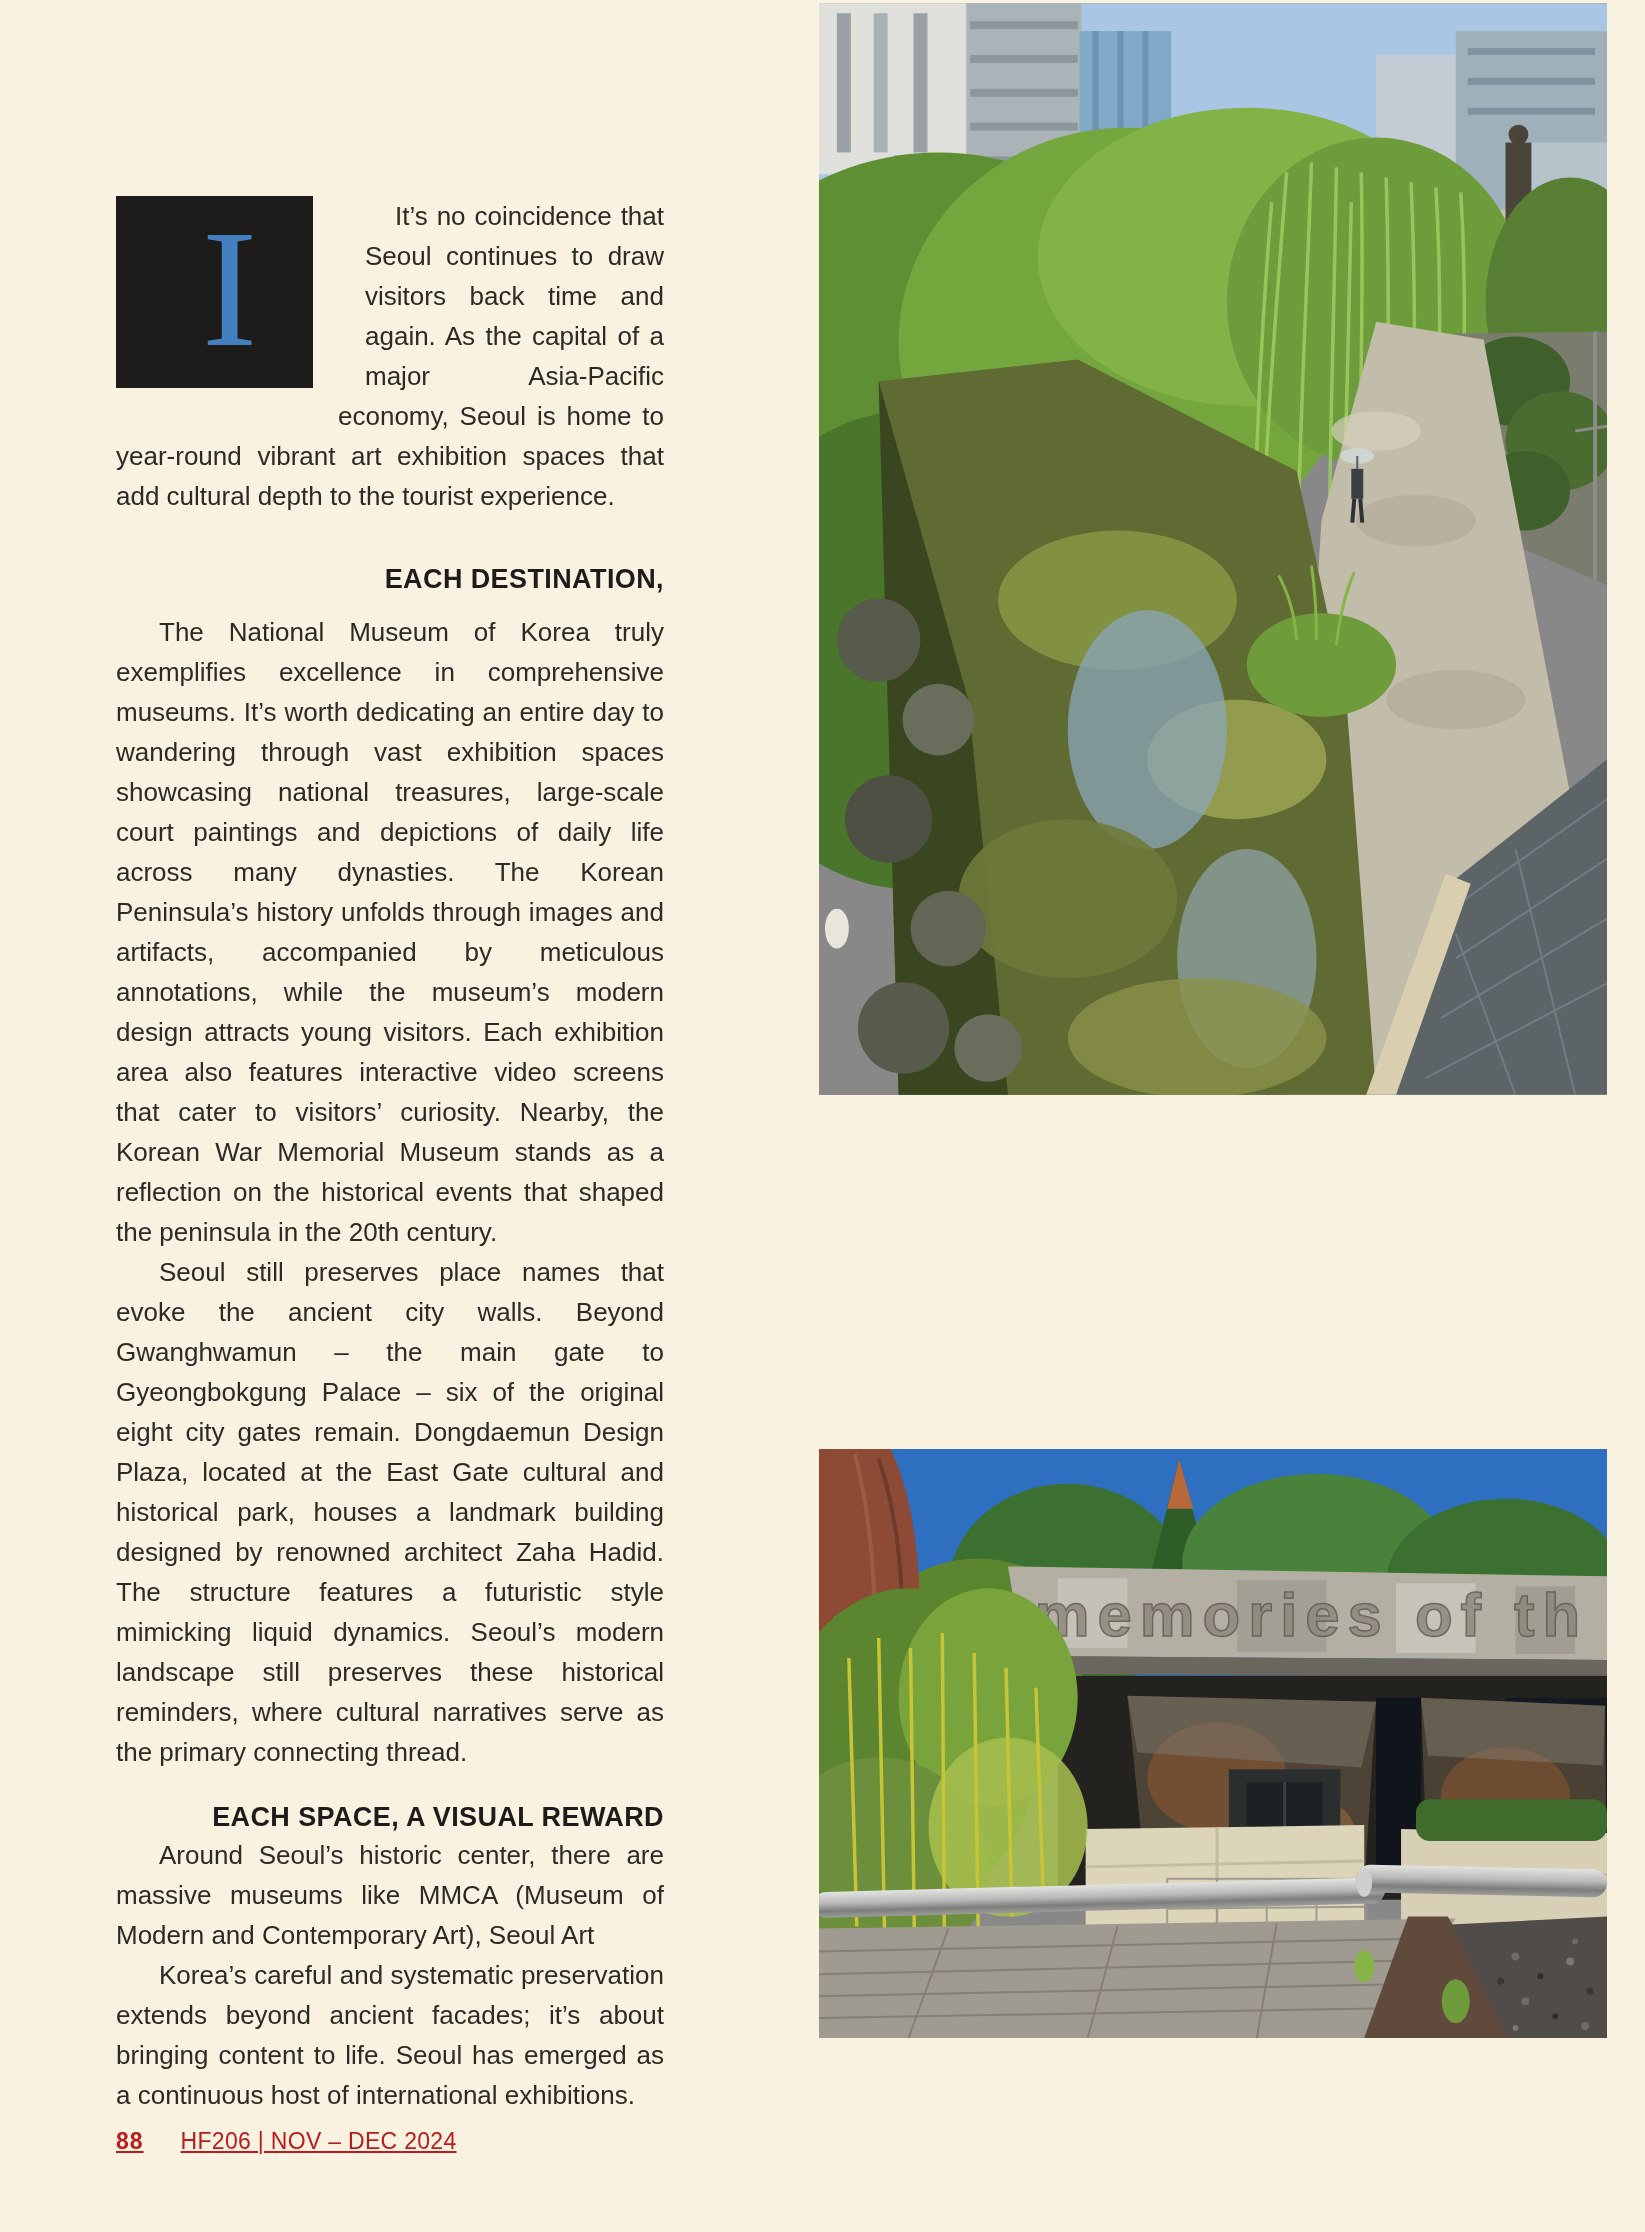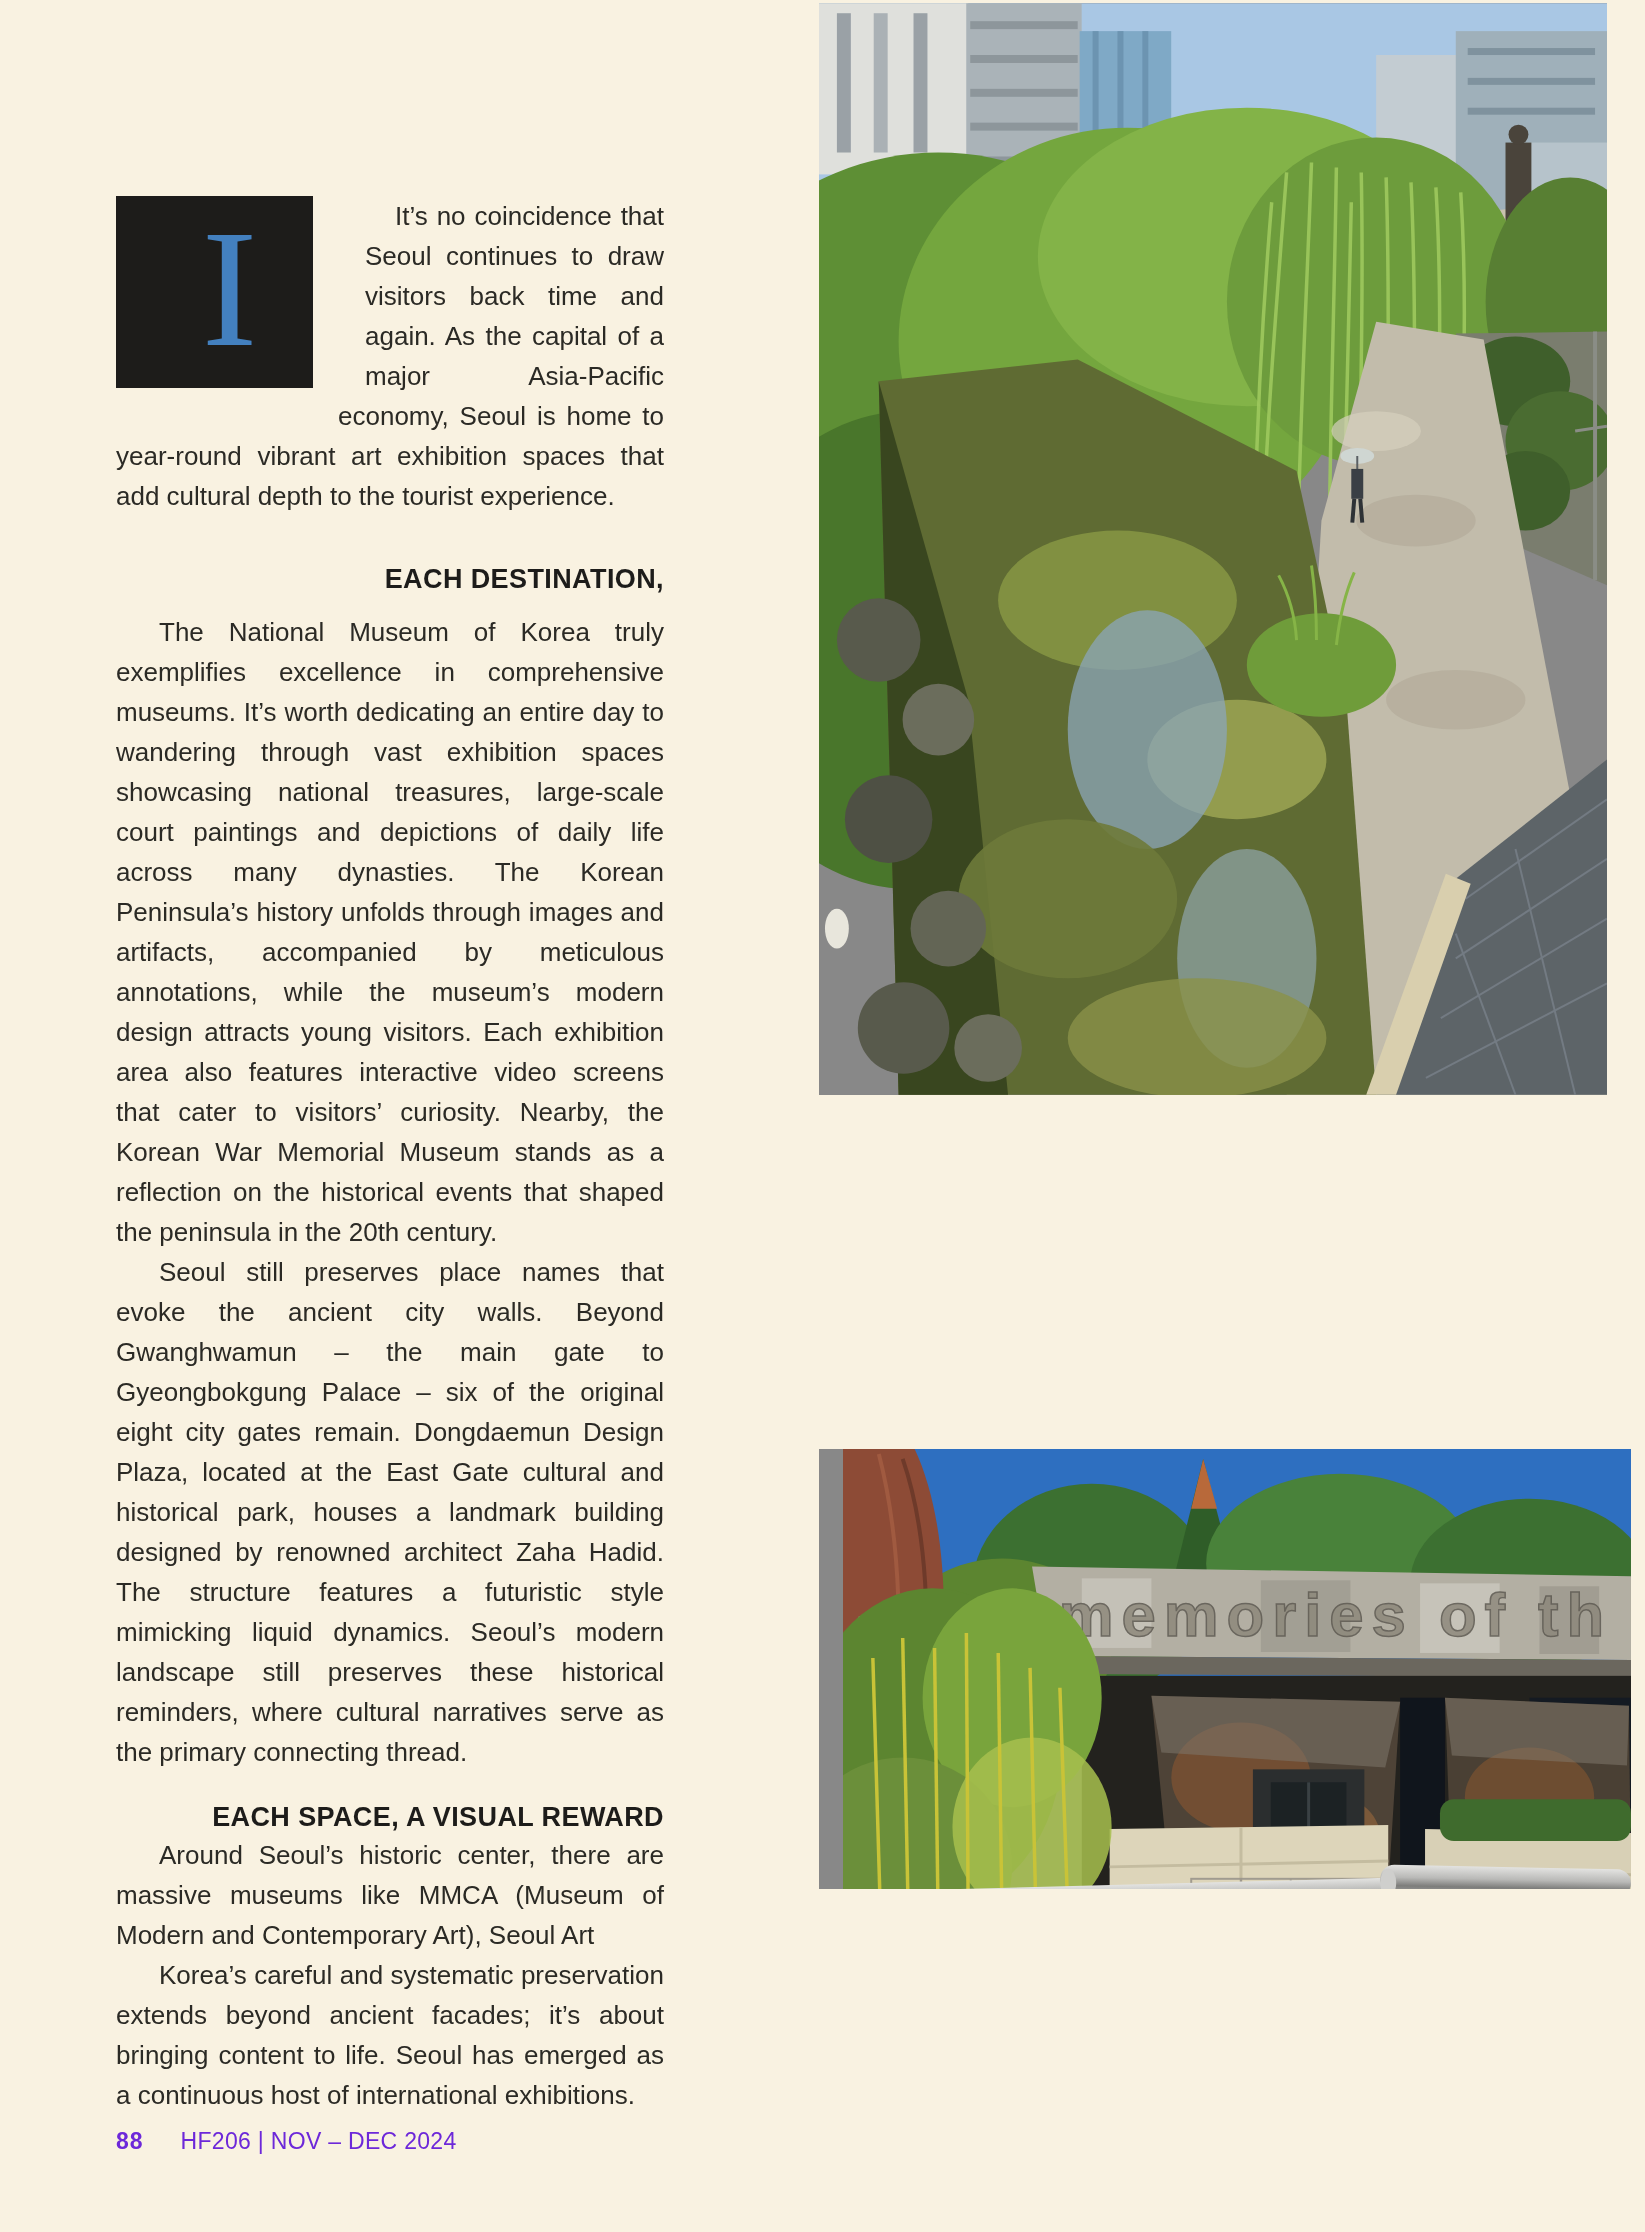--- a/index.html
+++ b/index.html
@@ -30,32 +30,32 @@
 
   .sec-heading {
     font-size:27px; font-weight:bold; line-height:35px; letter-spacing:0.4px;
     text-align:right; color:#1d1c1a; margin:46px 0 15px 0;
   }
   .sec-heading .hline { display:block; }
 
   .photo { position:absolute; overflow:hidden; background:#888; }
   .photo svg { display:block; }
   #photo1 { left:819px; top:3px; width:788px; height:1092px; }
-  #photo2 { left:819px; top:1449px; width:788px; height:440px;padding-left:24px; }
+  #photo2 { left:819px; top:1449px; width:788px; height:589px; }
 
   .caption {
     position:absolute; left:823px; top:1110px; width:398px;
     font-size:18.4px; line-height:22.4px; color:#2b2a25;
     white-space:pre-line;
   }
 
   .footer {
     position:absolute; left:116px; top:2128px;
     display:flex; align-items:center; gap:37px;
-    font-size:23px; color:#6d28d9;
+    font-size:23px; color:#b91c1c;text-decoration:underline;
   }
   .footer .pagenum { font-weight:bold; letter-spacing:1px; }
   .footer .issue { letter-spacing:0.3px; }
 </style>
 </head>
 <body>
 
 <div class="page">
 
   <div class="left-col">

